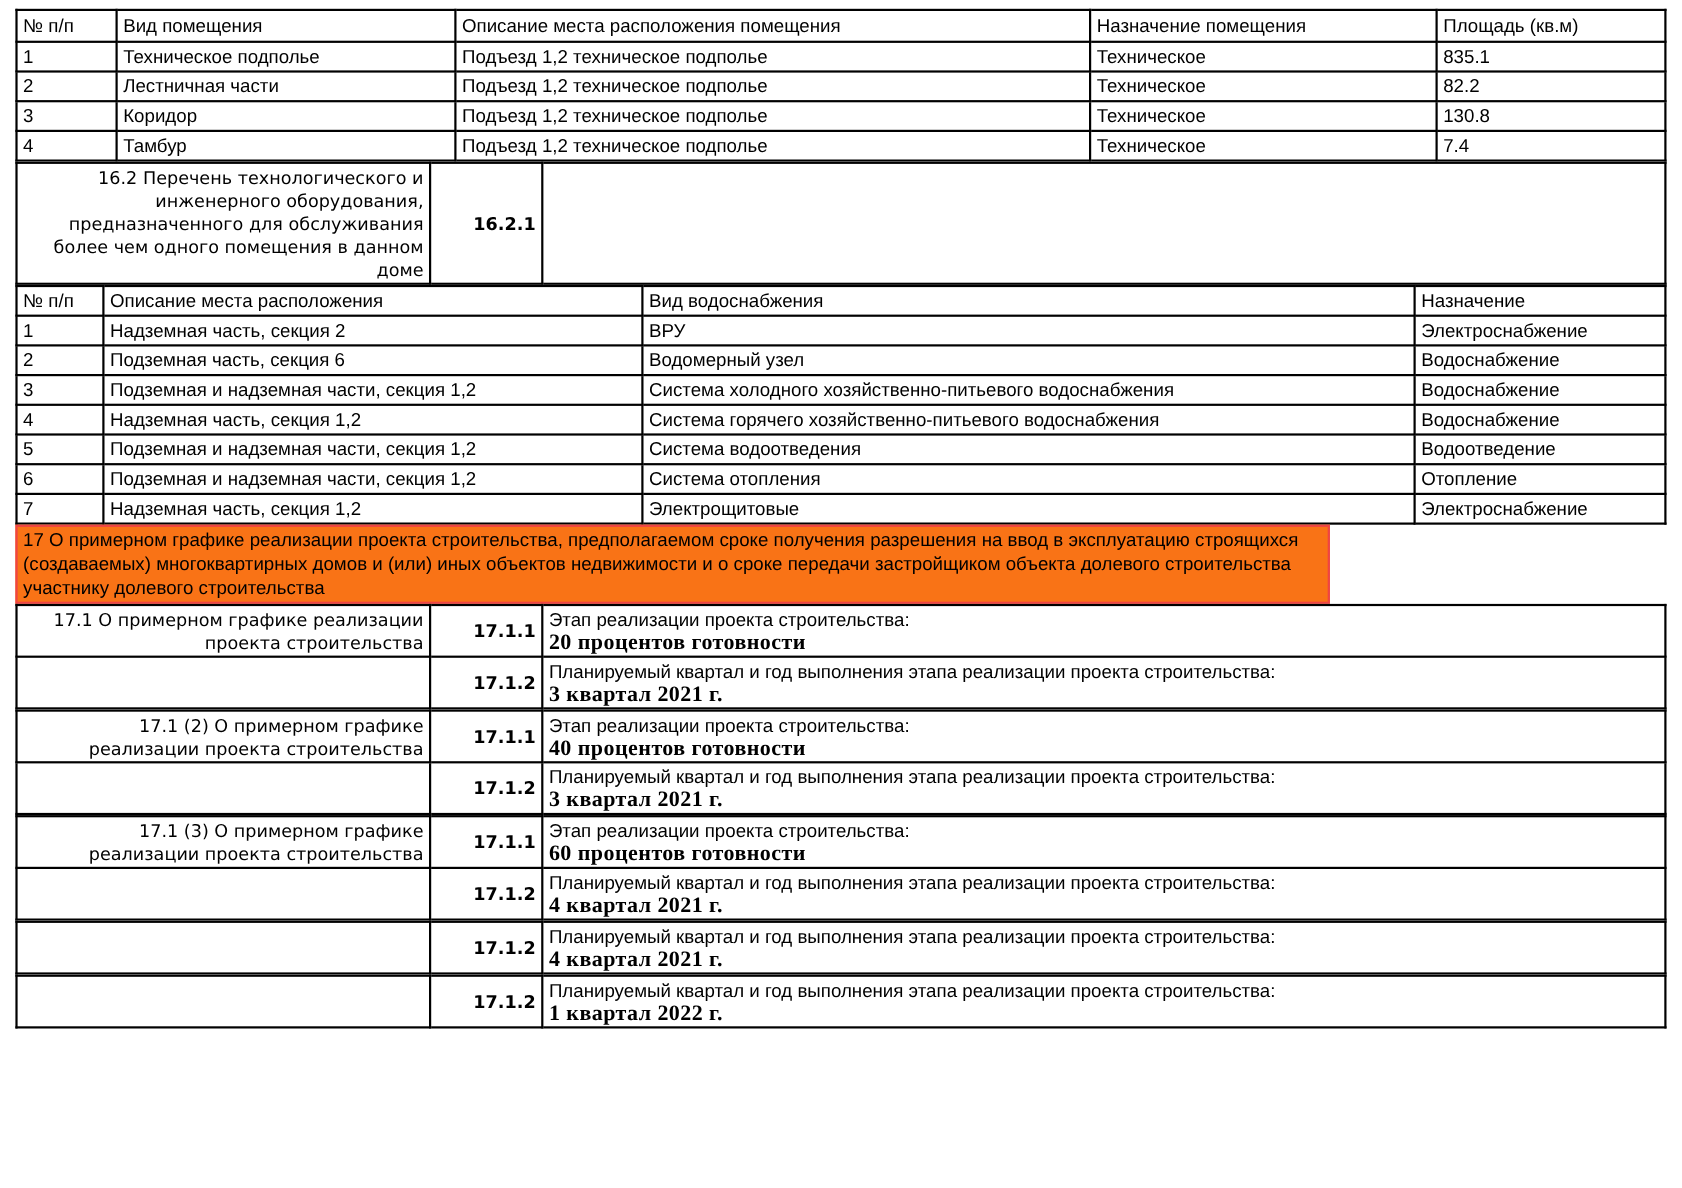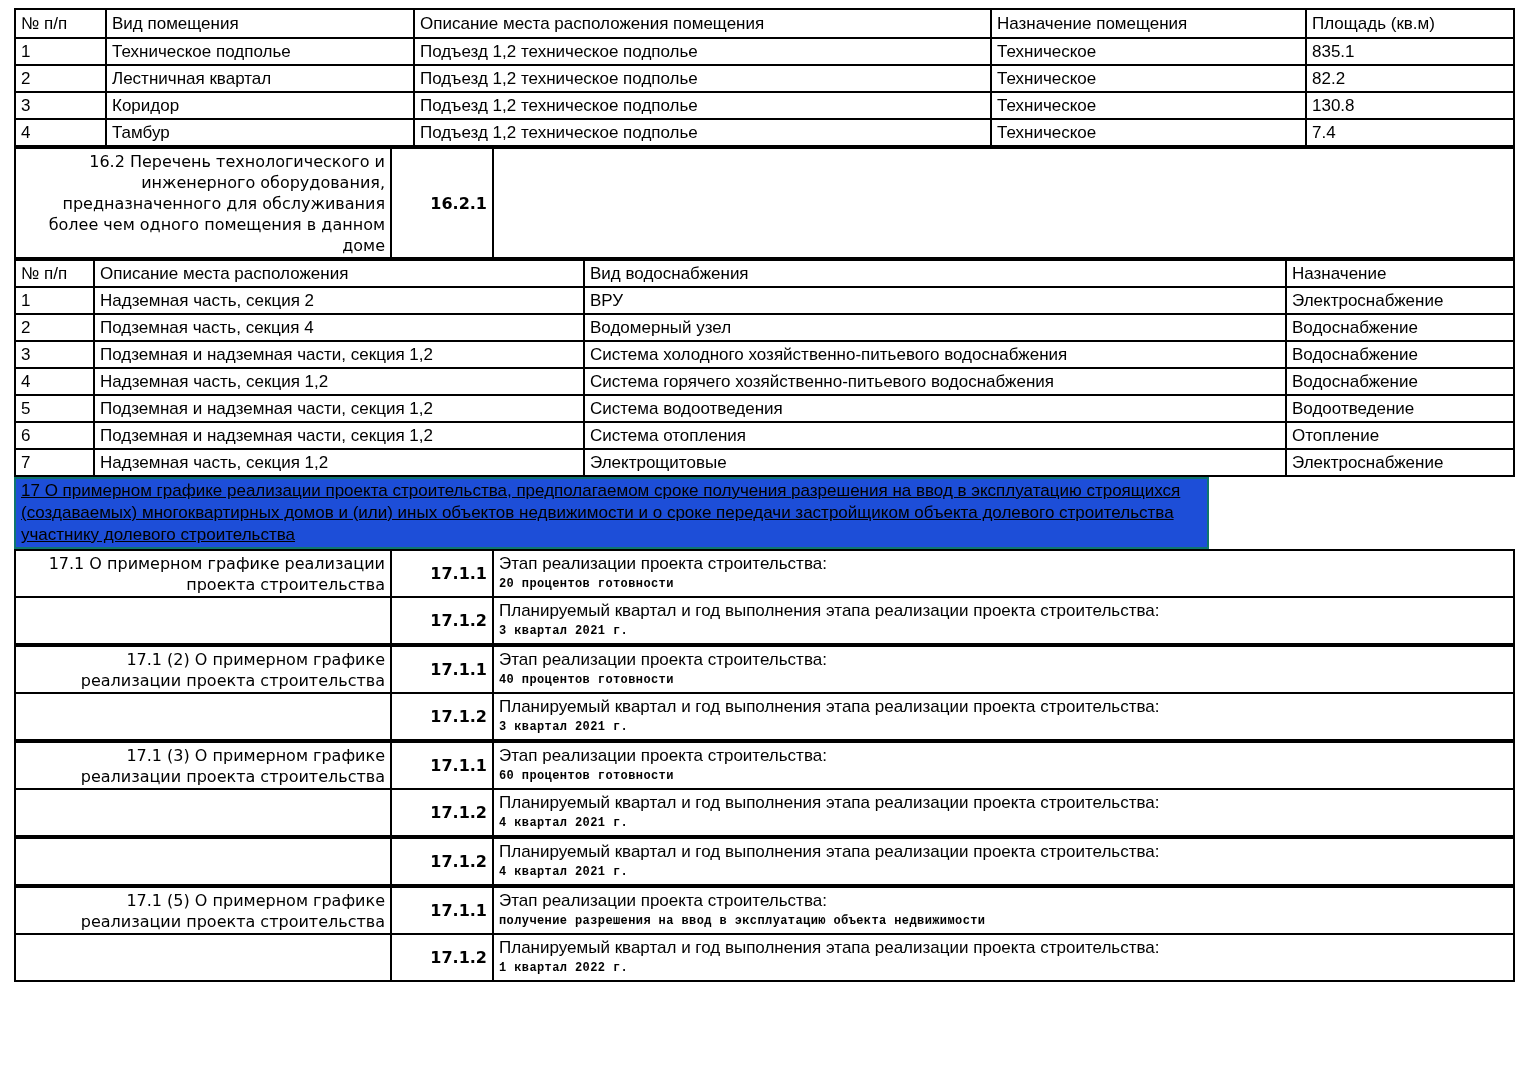--- a/index.html
+++ b/index.html
@@ -37,38 +37,37 @@
   .label-cell {
     vertical-align: top;
     white-space: normal;
     line-height: 21px;
     padding-top: 2px;
   }
   
   .t2 td { height: 23px; white-space: nowrap; }
   
   .banner {
-    border: 2px solid #0f766e;
+    border: 2px solid #ef4444;
     padding: 1px 5px;
     font: 17px "Liberation Sans", sans-serif;
     line-height: 22px;
-    background: #1d4ed8;
-    text-decoration: underline;
+    background: #f97316;
   }
   
   .grp td { height: 41px; }
   .content-cell { vertical-align: top; padding-top: 2px; }
   .caption {
     font: 17px "Liberation Sans", sans-serif;
     line-height: 21px;
     white-space: nowrap; overflow: hidden;
   }
   .value {
-    font-family: Liberation Mono, monospace;
-    font-size: 12px;
+    font-family: Liberation Serif, serif;
+    font-size: 20px;
     font-weight: bold;
     letter-spacing: 0.4px;
     line-height: 21px;
     white-space: nowrap; overflow: hidden;
   }
   .code-cell { vertical-align: middle; font-weight: bold; }
 </style>
 </head>
 <body>
 
@@ -92,21 +91,21 @@
     </tr>
     <tr>
       <td>1</td>
       <td>Техническое подполье</td>
       <td>Подъезд 1,2 техническое подполье</td>
       <td>Техническое</td>
       <td>835.1</td>
     </tr>
     <tr>
       <td>2</td>
-      <td>Лестничная квартал</td>
+      <td>Лестничная части</td>
       <td>Подъезд 1,2 техническое подполье</td>
       <td>Техническое</td>
       <td>82.2</td>
     </tr>
     <tr>
       <td>3</td>
       <td>Коридор</td>
       <td>Подъезд 1,2 техническое подполье</td>
       <td>Техническое</td>
       <td>130.8</td>
@@ -151,21 +150,21 @@
       <td>Назначение</td>
     </tr>
     <tr>
       <td>1</td>
       <td>Надземная часть, секция 2</td>
       <td>ВРУ</td>
       <td>Электроснабжение</td>
     </tr>
     <tr>
       <td>2</td>
-      <td>Подземная часть, секция 4</td>
+      <td>Подземная часть, секция 6</td>
       <td>Водомерный узел</td>
       <td>Водоснабжение</td>
     </tr>
     <tr>
       <td>3</td>
       <td>Подземная и надземная части, секция 1,2</td>
       <td>Система холодного хозяйственно-питьевого водоснабжения</td>
       <td>Водоснабжение</td>
     </tr>
     <tr>
@@ -293,28 +292,20 @@
   </tbody>
     </table>
 
   <table class="grp">
     <colgroup>
         <col style="width:376px">
         <col style="width:102px">
         <col style="width:1021px">
       </colgroup>
     <tbody>
-        <tr>
-      <td class="wide label-cell">17.1 (5) О примерном графике реализации проекта строительства</td>
-      <td class="wide code-cell">17.1.1</td>
-      <td class="content-cell">
-        <div class="caption">Этап реализации проекта строительства:</div>
-        <div class="value">получение разрешения на ввод в эксплуатацию объекта недвижимости</div>
-      </td>
-    </tr>
     <tr>
       <td></td>
       <td class="wide code-cell">17.1.2</td>
       <td class="content-cell">
         <div class="caption">Планируемый квартал и год выполнения этапа реализации проекта строительства:</div>
         <div class="value">1 квартал 2022 г.</div>
       </td>
     </tr>
   </tbody>
     </table>

